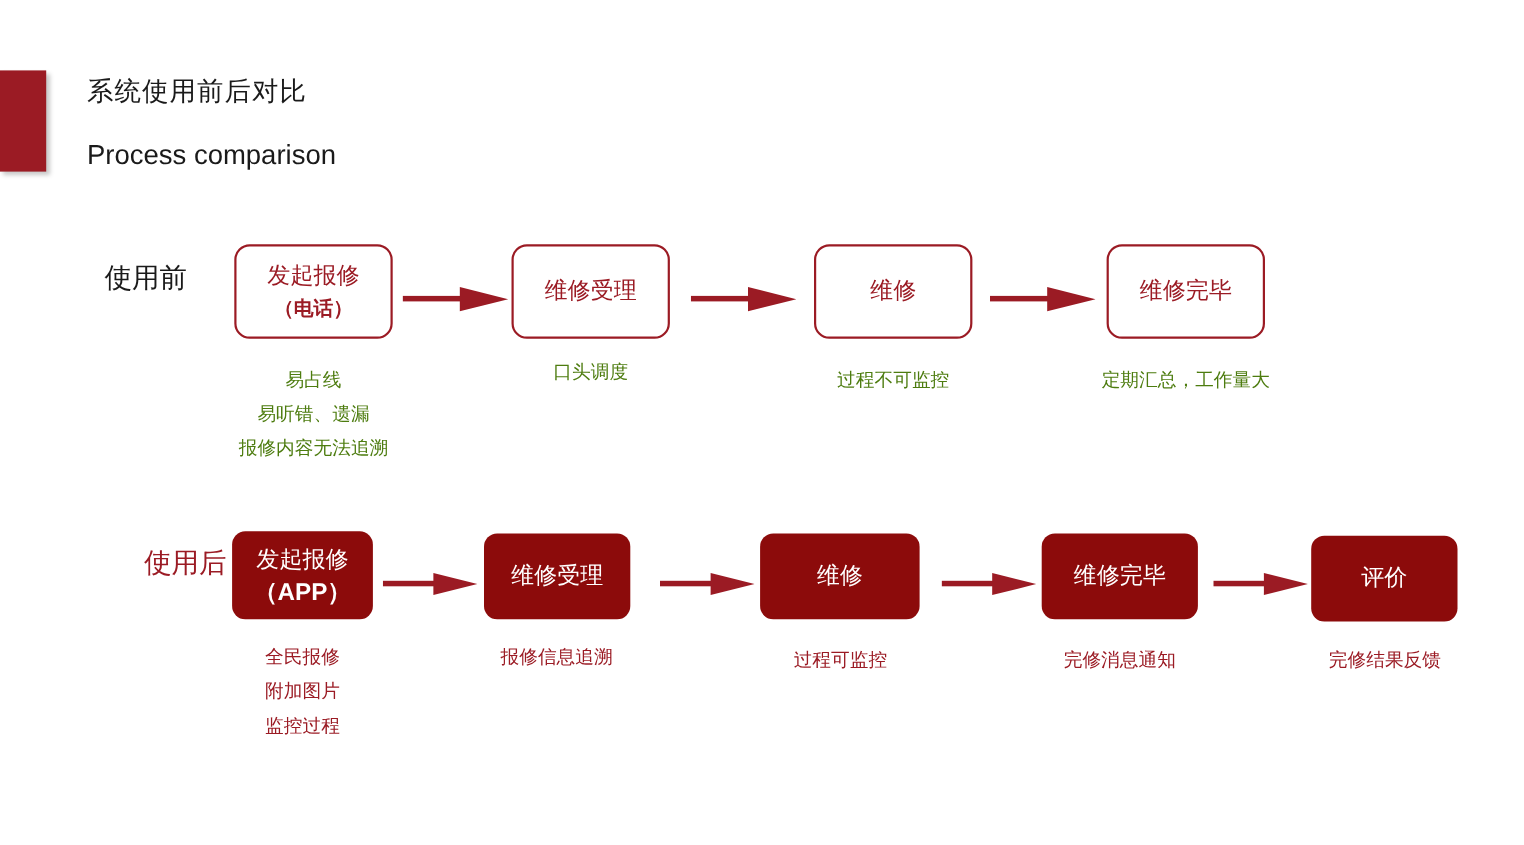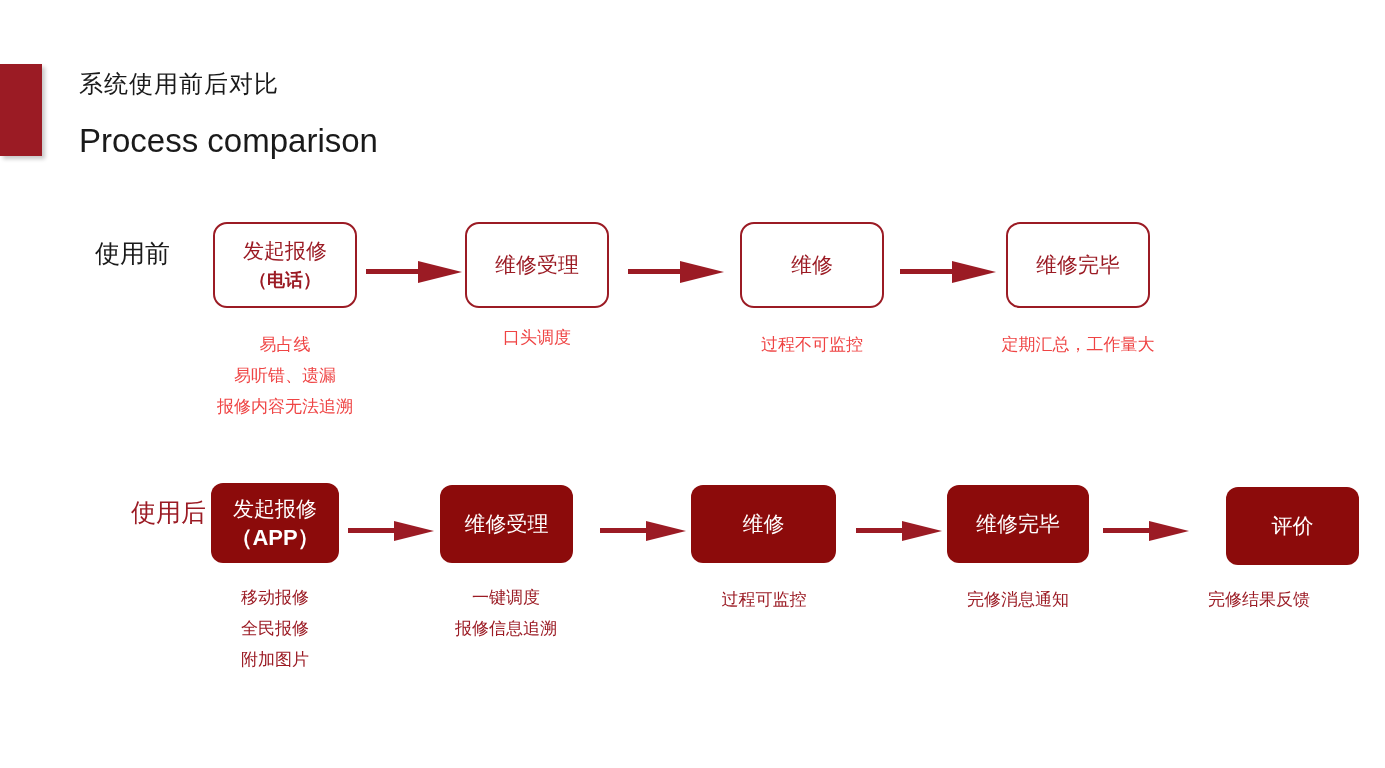--- a/index.html
+++ b/index.html
@@ -34,21 +34,21 @@
     font-size: 24px;
     line-height: 36px;
     color: #1a1a1a;
     letter-spacing: 1px;
     white-space: nowrap;
   }
   #title-en {
     position: absolute;
     left: 79px;
     top: 124px;
-    font-size: 33px;
+    font-size: 25px;
     line-height: 34px;
     color: #1a1a1a;
     white-space: nowrap;
   }
 
   
   .row-label {
     position: absolute;
     font-size: 25px;
     line-height: 30px;
@@ -98,21 +98,21 @@
   }
 
   
   .caption {
     position: absolute;
     text-align: center;
     white-space: nowrap;
     font-size: 17px;
     line-height: 31px;
   }
-  .caption.before { color: #ef4444; font-family: Liberation Mono, monospace; }
+  .caption.before { color: #4d7c0f; }
   .caption.after  { color: #9B1B24; }
   .caption span { display: block; }
 </style>
 </head>
 <body>
 
 <div id="accent-bar"></div>
 <div id="title-zh">系统使用前后对比</div>
 <div id="title-en">Process comparison</div>
 
@@ -180,21 +180,21 @@
 </div>
 
 <div class="node filled" style="left:691px; top:485px; width:145px; height:78px;">
   <span class="node-line-1">维修</span>
 </div>
 
 <div class="node filled" style="left:947px; top:485px; width:142px; height:78px;">
   <span class="node-line-1">维修完毕</span>
 </div>
 
-<div class="node filled" style="left:1192px; top:487px; width:133px; height:78px;margin-left:34px;">
+<div class="node filled" style="left:1192px; top:487px; width:133px; height:78px;">
   <span class="node-line-1">评价</span>
 </div>
 
 <svg class="arrow" style="left:348px; top:518px;" width="86" height="26" viewBox="0 0 86 26">
   <rect x="0" y="10" width="52" height="5" fill="#9B1B24"></rect>
   <polygon points="46,3 86,13 46,23" fill="#9B1B24"></polygon>
 </svg>
 
 <svg class="arrow" style="left:600px; top:518px;" width="86" height="26" viewBox="0 0 86 26">
   <rect x="0" y="10" width="52" height="5" fill="#9B1B24"></rect>
@@ -205,27 +205,26 @@
   <rect x="0" y="10" width="52" height="5" fill="#9B1B24"></rect>
   <polygon points="46,3 86,13 46,23" fill="#9B1B24"></polygon>
 </svg>
 
 <svg class="arrow" style="left:1103px; top:518px;" width="86" height="26" viewBox="0 0 86 26">
   <rect x="0" y="10" width="52" height="5" fill="#9B1B24"></rect>
   <polygon points="46,3 86,13 46,23" fill="#9B1B24"></polygon>
 </svg>
 
 <div class="caption after" style="left:155px; top:582px; width:240px;">
-  <span>移动报修</span>
   <span>全民报修</span>
   <span>附加图片</span>
+  <span>监控过程</span>
 </div>
 
 <div class="caption after" style="left:386px; top:582px; width:240px;">
-  <span>一键调度</span>
   <span>报修信息追溯</span>
 </div>
 
 <div class="caption after" style="left:644px; top:584px; width:240px;">
   <span>过程可监控</span>
 </div>
 
 <div class="caption after" style="left:898px; top:584px; width:240px;">
   <span>完修消息通知</span>
 </div>

